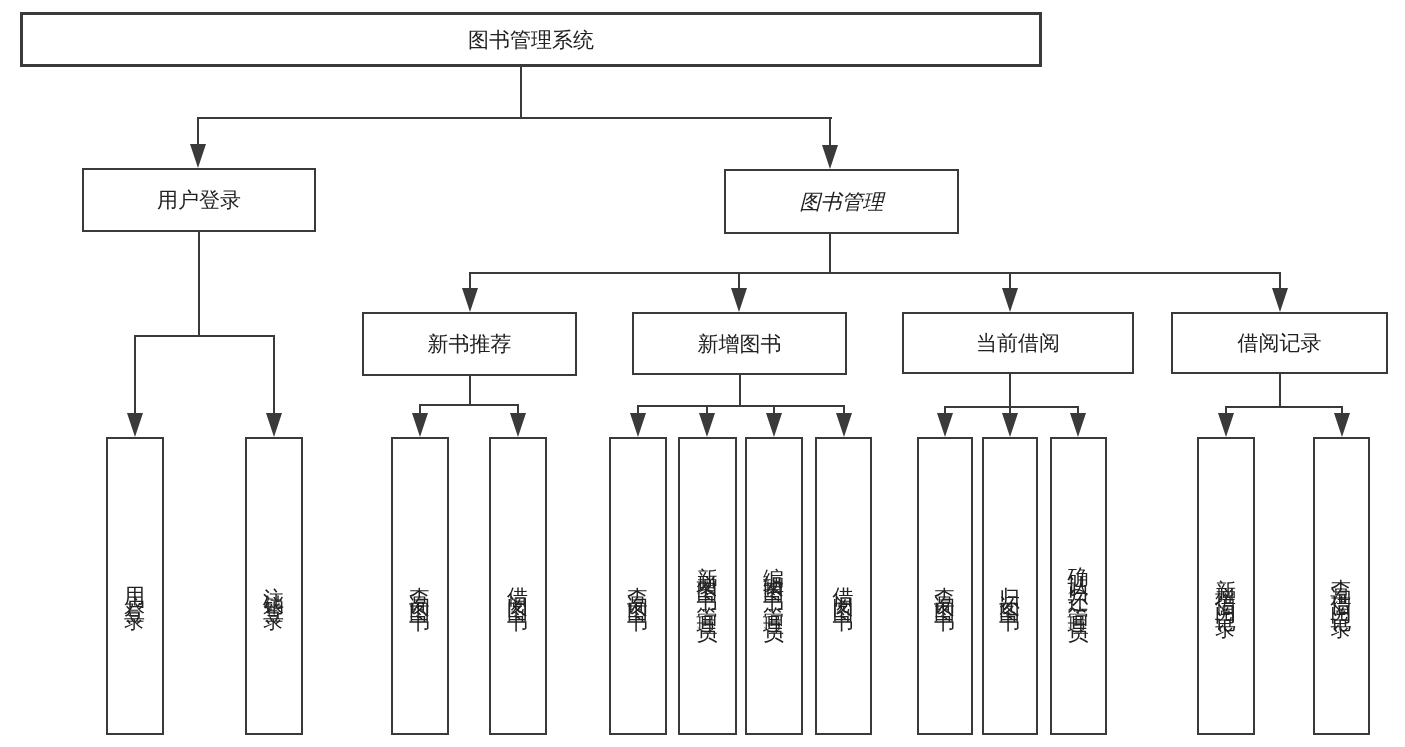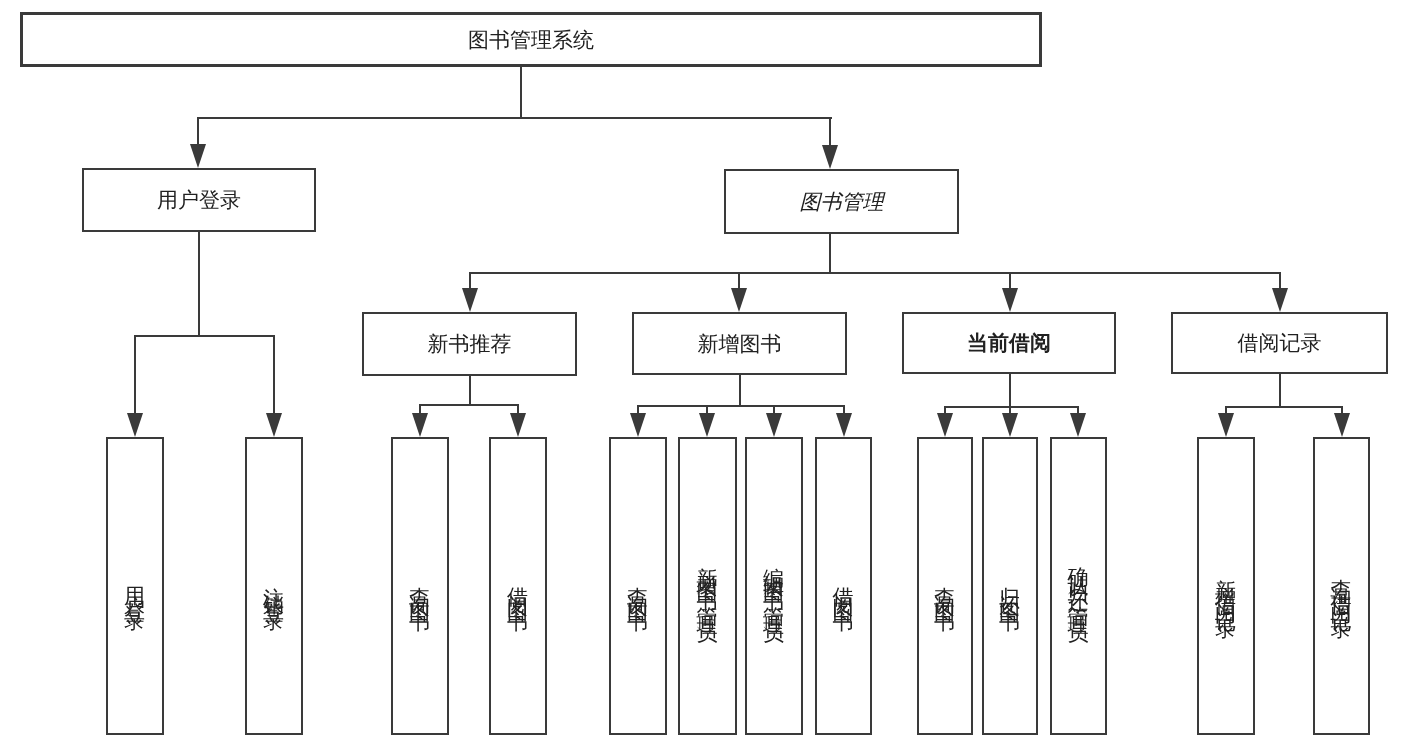--- a/index.html
+++ b/index.html
@@ -66,21 +66,21 @@
 
 <div class="canvas">
 
   <div class="node root" style="left:20px;top:12px;width:1022px;height:55px;">图书管理系统</div>
 
   <div class="node" style="left:82px;top:168px;width:234px;height:64px;">用户登录</div>
   <div class="node" style="left:724px;top:169px;width:235px;height:65px;font-style:italic;">图书管理</div>
 
   <div class="node" style="left:362px;top:312px;width:215px;height:64px;">新书推荐</div>
   <div class="node" style="left:632px;top:312px;width:215px;height:63px;">新增图书</div>
-  <div class="node" style="left:902px;top:312px;width:214px;height:62px;font-weight:bold;">当前借阅</div>
+  <div class="node" style="left:902px;top:312px;width:232px;height:62px;">当前借阅</div>
   <div class="node" style="left:1171px;top:312px;width:217px;height:62px;">借阅记录</div>
 
   <div class="leaf" style="left:106px;top:437px;width:58px;height:298px;">
     <span class="vtext">用户登录</span>
     </div>
   <div class="leaf" style="left:245px;top:437px;width:58px;height:298px;">
     <span class="vtext">注销登录</span>
     </div>
   <div class="leaf" style="left:391px;top:437px;width:58px;height:298px;">
     <span class="vtext">查询图书</span>

